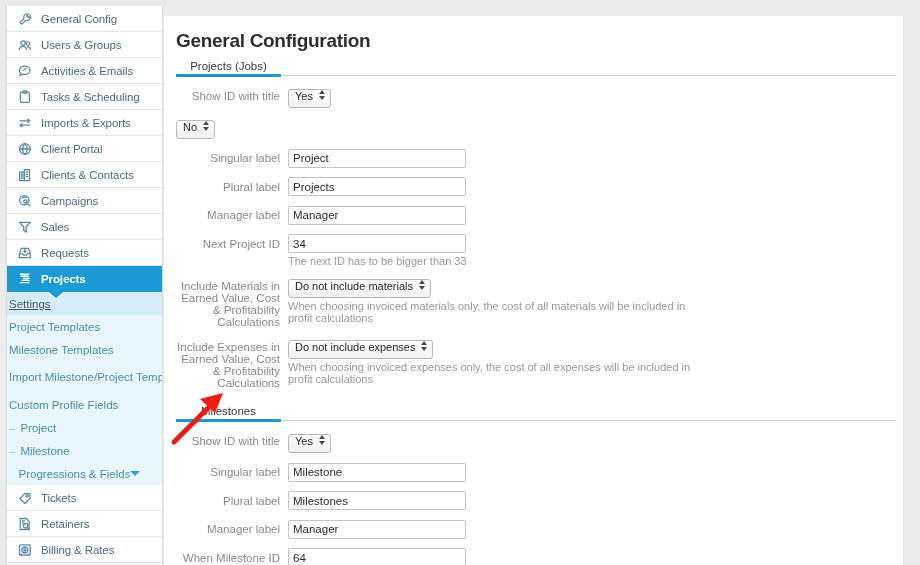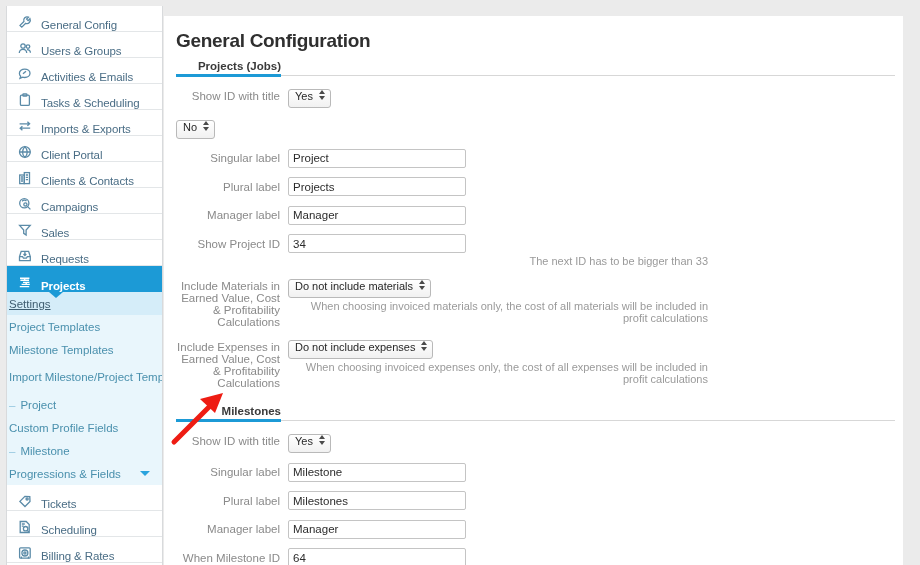--- a/index.html
+++ b/index.html
@@ -23,21 +23,21 @@
     background: #ffffff;
     border-left: 1px solid #d8dadc;
     border-right: 1px solid #d8dadc;
     box-sizing: border-box;
     overflow: hidden;
   }
   .nav-item {
     position: relative;
     height: 26px;
     display: flex;
-    align-items: flex-end;
+    align-items: center;
     padding-left: 8px;
     border-bottom: 1px solid #e3e6e8;
     box-sizing: border-box;
     cursor: pointer;
     background: #fff;
   }
   .nav-item .nav-ico {
     width: 20px; height: 18px;
     flex: 0 0 20px;
     display: flex; align-items: center; justify-content: center;
@@ -74,21 +74,21 @@
     font-size: 11.5px;
     color: #4a90ad;
     cursor: pointer;
     white-space: nowrap;
     box-sizing: border-box;
   }
   .sub-item.selected { background: #d5edf9; }
   .sub-item.selected .sub-lbl { text-decoration: underline; color: #3f5d70; }
   .sub-item.two-line { height: 32px; line-height: 12px; }
   .sub-item .dash { color: #8fc4dc; margin-right: 5px; }
-  .sub-item.with-caret { justify-content: space-between; padding-right: 12px; }
+  .sub-item.with-caret { justify-content: center; padding-right: 12px; }
   .caret {
     width: 0; height: 0;
     border-left: 5px solid transparent;
     border-right: 5px solid transparent;
     border-top: 5px solid #29a3dd;
   }
 
   
   #main {
     position: absolute;
@@ -109,23 +109,23 @@
   .section-head {
     position: relative;
     margin: 8px 0 0 12px;
     width: 719px;
     height: 17px;
   }
   .section-head .sec-title {
     position: absolute;
     left: 0; top: 0;
     width: 105px;
-    text-align: right;
+    text-align: center;
     font-size: 11.5px;
-    font-weight: bold;
+    font-weight: normal;
     color: #3a3a3a;
   }
   .section-head .blue-rule {
     position: absolute;
     left: 0; bottom: 0;
     width: 105px; height: 3px;
     background: #1c9ad6;
   }
   .section-head .gray-rule {
     position: absolute;
@@ -196,21 +196,20 @@
   }
   .nsel .updown i.up { border-bottom: 4px solid #4a4a4a; margin-bottom: 1.5px; }
   .nsel .updown i.dn { border-top: 4px solid #4a4a4a; }
 
   .hint {
     font-size: 11px;
     color: #9a9a9a;
     margin-top: 2px;
     line-height: 12px;
     max-width: 420px;
-    text-align: right;
   }
 
   
   #annot-arrow {
     position: absolute;
     left: 168px; top: 388px;
     width: 62px; height: 60px;
     pointer-events: none;
   }
 </style>
@@ -327,24 +326,24 @@
         <div class="sub-item">
           <span><span class="sub-lbl">Project Templates</span></span>
         </div>
         <div class="sub-item">
           <span><span class="sub-lbl">Milestone Templates</span></span>
         </div>
         <div class="sub-item two-line">
           <span><span class="sub-lbl">Import Milestone/Project Templates</span></span>
         </div>
         <div class="sub-item">
+          <span><span class="sub-lbl">Custom Profile Fields</span></span>
+        </div>
+        <div class="sub-item">
           <span><span class="dash">–</span><span class="sub-lbl">Project</span></span>
-        </div>
-        <div class="sub-item">
-          <span><span class="sub-lbl">Custom Profile Fields</span></span>
         </div>
         <div class="sub-item">
           <span><span class="dash">–</span><span class="sub-lbl">Milestone</span></span>
         </div>
         <div class="sub-item with-caret">
           <span><span class="sub-lbl">Progressions &amp; Fields</span></span>
           <span class="caret"></span>
         </div>
       </div>
     <div id="nav-bottom">
@@ -359,21 +358,21 @@
         </div>
         <div class="nav-item">
           <span class="nav-ico">
             <svg width="16" height="16" viewBox="0 0 16 16">
               <path fill="none" stroke="#5b8ba8" stroke-width="1.3" d="M3.2 2.5h6l3 3v8h-9z"></path>
               <path fill="none" stroke="#5b8ba8" stroke-width="1.3" d="M4.8 5h3M4.8 7.2h2"></path>
               <circle cx="8.6" cy="9.7" r="2.2" fill="none" stroke="#5b8ba8" stroke-width="1.3"></circle>
               <path fill="none" stroke="#5b8ba8" stroke-width="1.3" d="M10.2 11.4l1.7 1.7"></path>
             </svg>
           </span>
-          <span class="nav-lbl">Scheduling</span>
+          <span class="nav-lbl">Retainers</span>
         </div>
         <div class="nav-item">
           <span class="nav-ico">
             <svg width="16" height="16" viewBox="0 0 16 16">
               <rect x="2.6" y="2.8" width="10.6" height="10.4" rx="1" fill="none" stroke="#5b8ba8" stroke-width="1.3"></rect>
               <circle cx="7.9" cy="8" r="3" fill="none" stroke="#5b8ba8" stroke-width="1.3"></circle>
               <circle cx="7.9" cy="8" r="1.1" fill="none" stroke="#5b8ba8" stroke-width="1.3"></circle>
               <path fill="none" stroke="#5b8ba8" stroke-width="1.3" d="M11.4 11.6v1.8M4.4 11.6v1.8"></path>
             </svg>
           </span>
@@ -415,21 +414,21 @@
         </div>
         <div class="frow">
           <div class="flabel">Plural label</div>
           <div class="fctl"><input class="tbox" type="text" value="Projects" style=""></div>
         </div>
         <div class="frow">
           <div class="flabel">Manager label</div>
           <div class="fctl"><input class="tbox" type="text" value="Manager" style=""></div>
         </div>
         <div class="frow">
-          <div class="flabel">Show Project ID</div>
+          <div class="flabel">Next Project ID</div>
           <div class="fctl"><input class="tbox" type="text" value="34" style=""><div class="hint">The next ID has to be bigger than 33</div></div>
         </div>
         <div class="frow">
           <div class="flabel">Include Materials in Earned Value, Cost &amp; Profitability Calculations</div>
           <div class="fctl"><div class="nsel">
               <span class="seltext">Do not include materials</span>
               <span class="updown">
                 <i class="up"></i>
                 <i class="dn"></i>
               </span>

